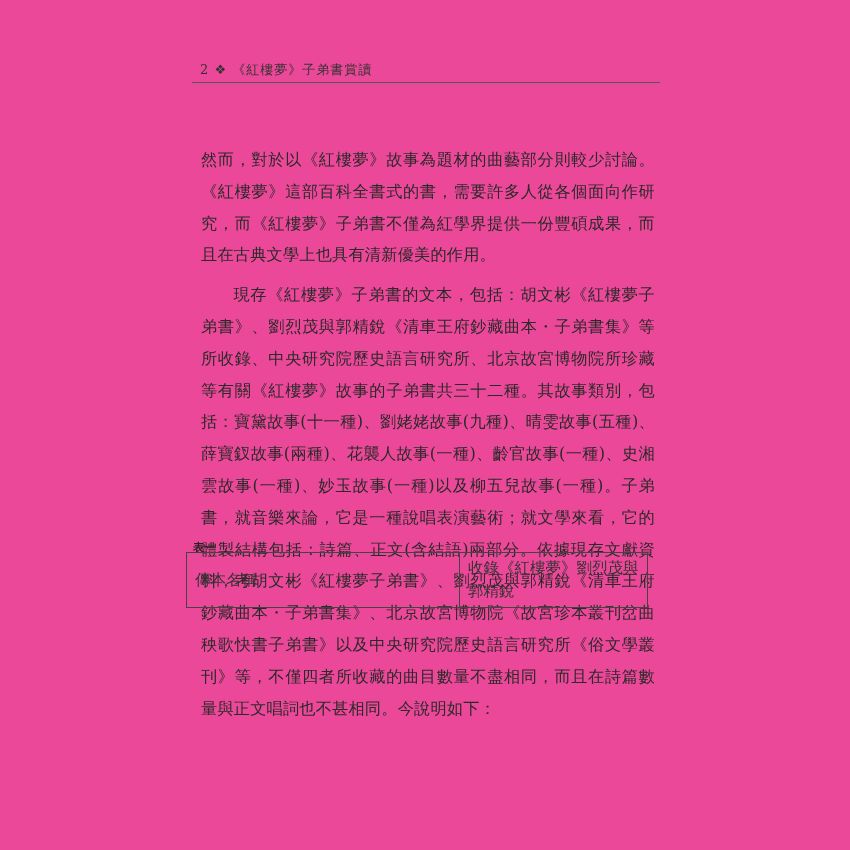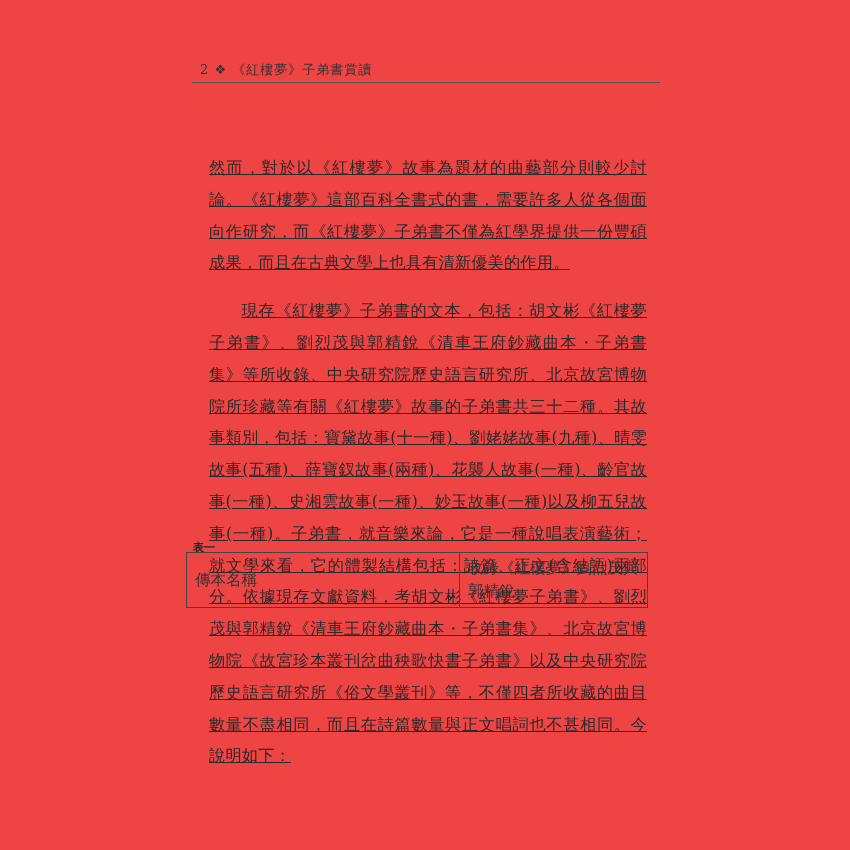--- a/index.html
+++ b/index.html
@@ -1,22 +1,22 @@
 <!DOCTYPE html>
 <html><head>
 <meta charset="utf-8">
 <style>
   html, body { margin:0; padding:0; background:#ffffff; }
   body { width:850px; height:850px; position:relative; overflow:hidden;
          font-family: "DejaVu Serif", "Liberation Serif", serif; color:#2a2a2a; }
-  .page { position:absolute; left:0; top:0; width:850px; height:850px; background:#ef4444; }
+  .page { position:absolute; left:0; top:0; width:850px; height:850px; background:#ec4899; }
   .running-head { position:absolute; left:200px; top:61px; font-size:13px; letter-spacing:1px; color:#333; white-space:nowrap; }
   .head-rule { position:absolute; left:192px; top:82px; width:468px; height:0; border-top:1.5px solid #555; }
   .body-text { position:absolute; left:193px; top:136px; width:470px; font-size:16.2px; line-height:31.8px; letter-spacing:0.2px; text-align:justify; }
-  .body-text p { margin:16px;text-decoration:underline; }
+  .body-text p { margin:8px; }
   .indent { text-indent:2em; }
   .table-caption { position:absolute; left:193px; top:540px; font-size:11px; font-weight:bold; color:#222; }
   table.t1 { position:absolute; left:186px; top:552px; width:462px; border-collapse:collapse; font-size:15.5px; }
   table.t1 td { border:1.5px solid #444; vertical-align:middle; padding:4px 8px; height:42px; line-height:23px; color:#333; }
   table.t1 td.c1 { width:266px; }
   table.t1 td.c2 { width:177px; }
   table.t1 td.num { text-align:center; }
 </style>
 </head>
 <body>

